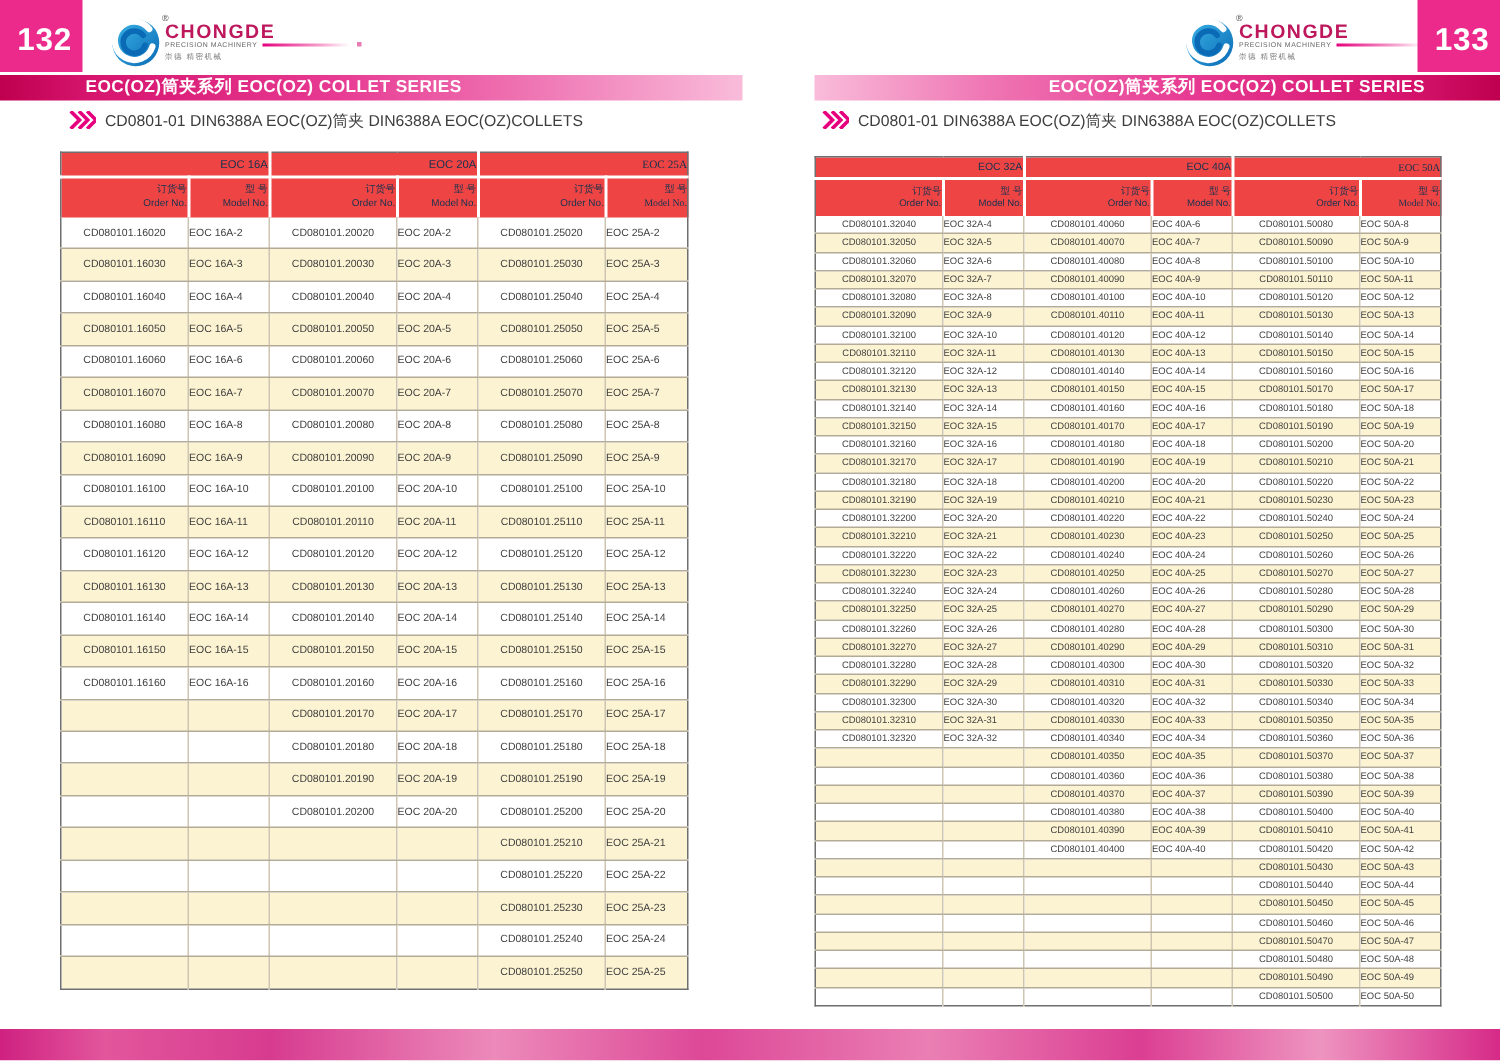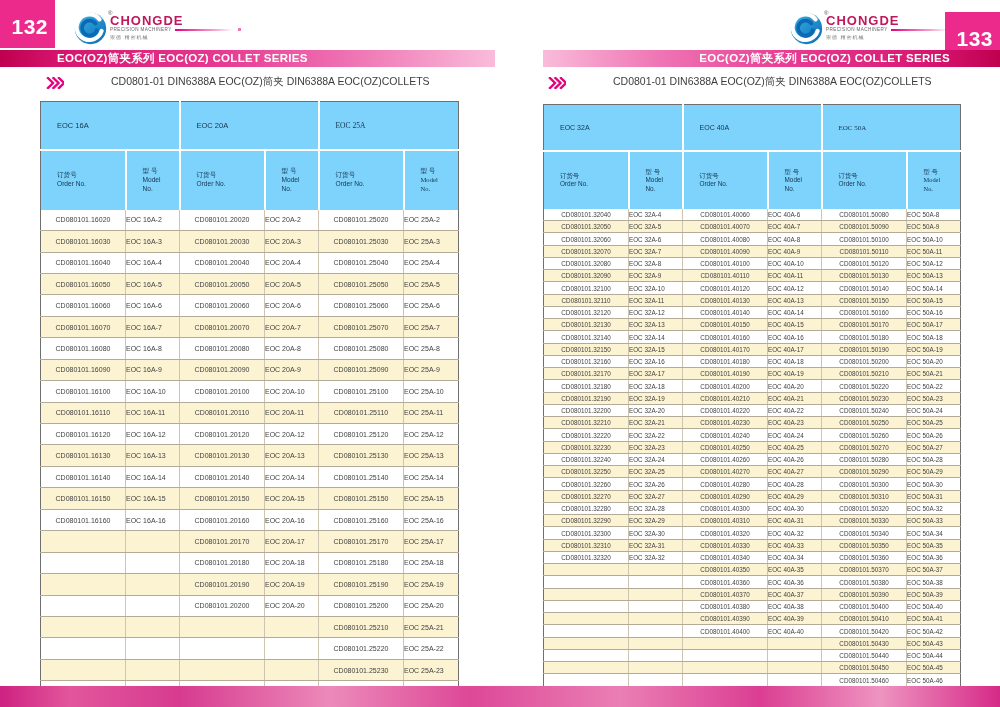--- a/index.html
+++ b/index.html
@@ -28,29 +28,29 @@
   .logo-line{height:2px;width:58px;margin-left:3px;background:linear-gradient(90deg,#e6007e,#f6a9d0 70%,rgba(246,169,208,0));position:relative;}
   .logo-line::after{content:"";position:absolute;right:-8px;top:-0.5px;width:3px;height:3px;background:#e87cb5;}
   .logo-cn{font-size:5px;color:#777;margin-top:1.5px;letter-spacing:1px;}
 
   
   .banner{height:17px;line-height:17px;color:#fff;font-weight:bold;font-size:11.5px;letter-spacing:0.3px;}
   .banner-l{background:linear-gradient(90deg,#bf004f 0%,#d6146e 12%,#e73a92 45%,#ef76b4 72%,#f9bcda 100%);padding-left:57px;box-sizing:border-box;}
   .banner-r{background:linear-gradient(90deg,#f9bcda 0%,#ef76b4 25%,#e73a92 55%,#d6146e 86%,#bf004f 100%);text-align:right;padding-right:50px;box-sizing:border-box;}
 
   
-  .subtitle{display:flex;align-items:flex-end;height:15px;gap:41px;}
+  .subtitle{display:flex;align-items:flex-start;height:15px;}
   .chevrons{margin-right:6px;display:block;}
   .subtitle-text{font-size:10.5px;color:#3d3d3d;white-space:nowrap;}
 
   
   .ptable{border-collapse:collapse;table-layout:fixed;background:#fff;border:1px solid #6f6f6f;}
   .ptable th{
-    background:#7dd3fc;color:#14334f;font-weight:normal;
-    padding:16px;text-align:left;vertical-align:middle;
+    background:#ef4444;color:#14334f;font-weight:normal;
+    padding:0;text-align:right;vertical-align:middle;
   }
   .ptable thead .grp th{border-right:2px solid #fff;border-bottom:2px solid #fff;}
   .ptable thead .sub th{border-right:2px solid #fff;}
   .ptable thead th:last-child{border-right:none;font-family:Liberation Serif, serif;}
   .ptable td{
     padding:0;color:#3f3f3f;vertical-align:middle;background:#fff;
     border-bottom:1px solid #b3ab97;border-right:1px solid #cdc5b2;
     overflow:hidden;white-space:nowrap;
   }
   .ptable td:last-child{border-right:none;}
@@ -352,21 +352,21 @@
     <span class="logo-reg">®</span>
     <div class="logo-name">CHONGDE</div>
     <div class="logo-sub-row">
       <span class="logo-sub">PRECISION MACHINERY</span>
       <span class="logo-line"></span>
     </div>
     <div class="logo-cn">崇德 精密机械</div>
   </div>
 </div>
 
-<div class="abs pagenum" style="left:945px;top:12px;">133</div>
+<div class="abs pagenum" style="left:945px;top:0;">133</div>
 
 <div class="abs banner banner-r" style="left:543px;top:50px;width:457px;">EOC(OZ)筒夹系列  EOC(OZ) COLLET SERIES</div>
 
 <div class="abs subtitle" style="left:548px;top:74px;">
   <svg class="chevrons" width="18" height="12" viewBox="0 0 18 12">
     <g fill="none" stroke="#e6007e" stroke-width="2.4" stroke-linecap="square">
       <path d="M2 1 L7 6 L2 11"></path>
         <path d="M7.5 1 L12.5 6 L7.5 11"></path>
         <path d="M13 1 L18 6 L13 11"></path>
     </g>

